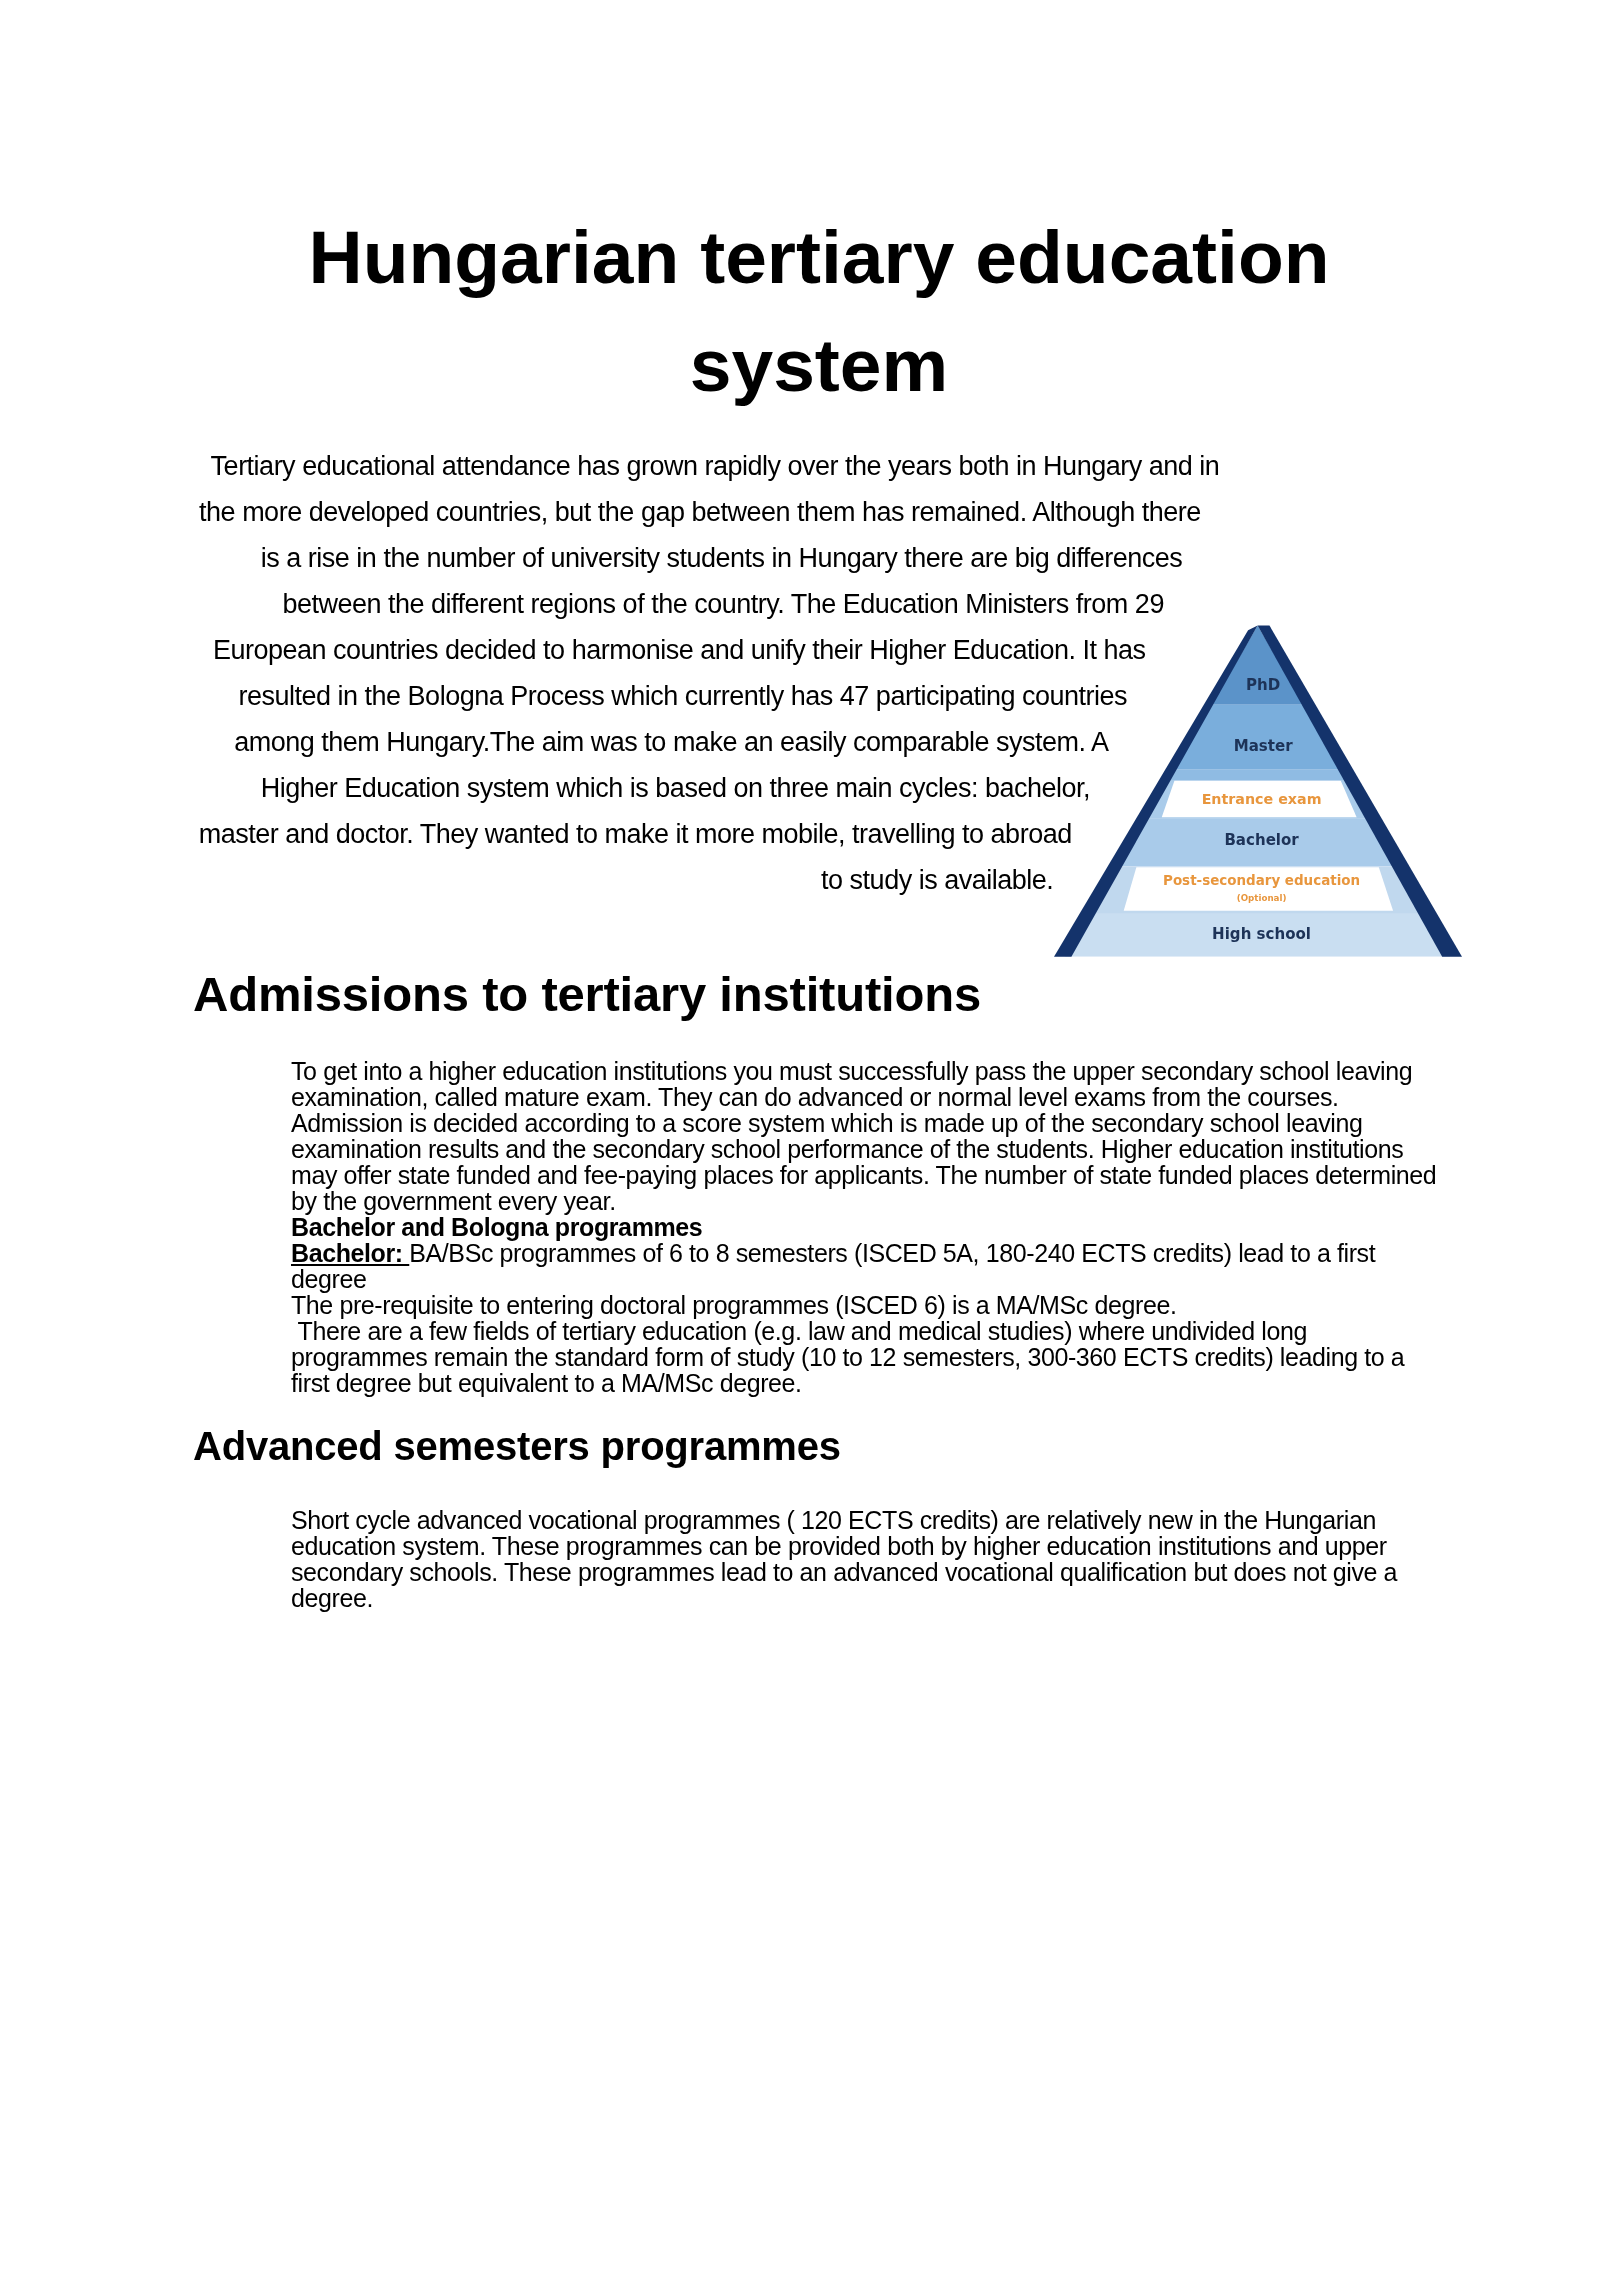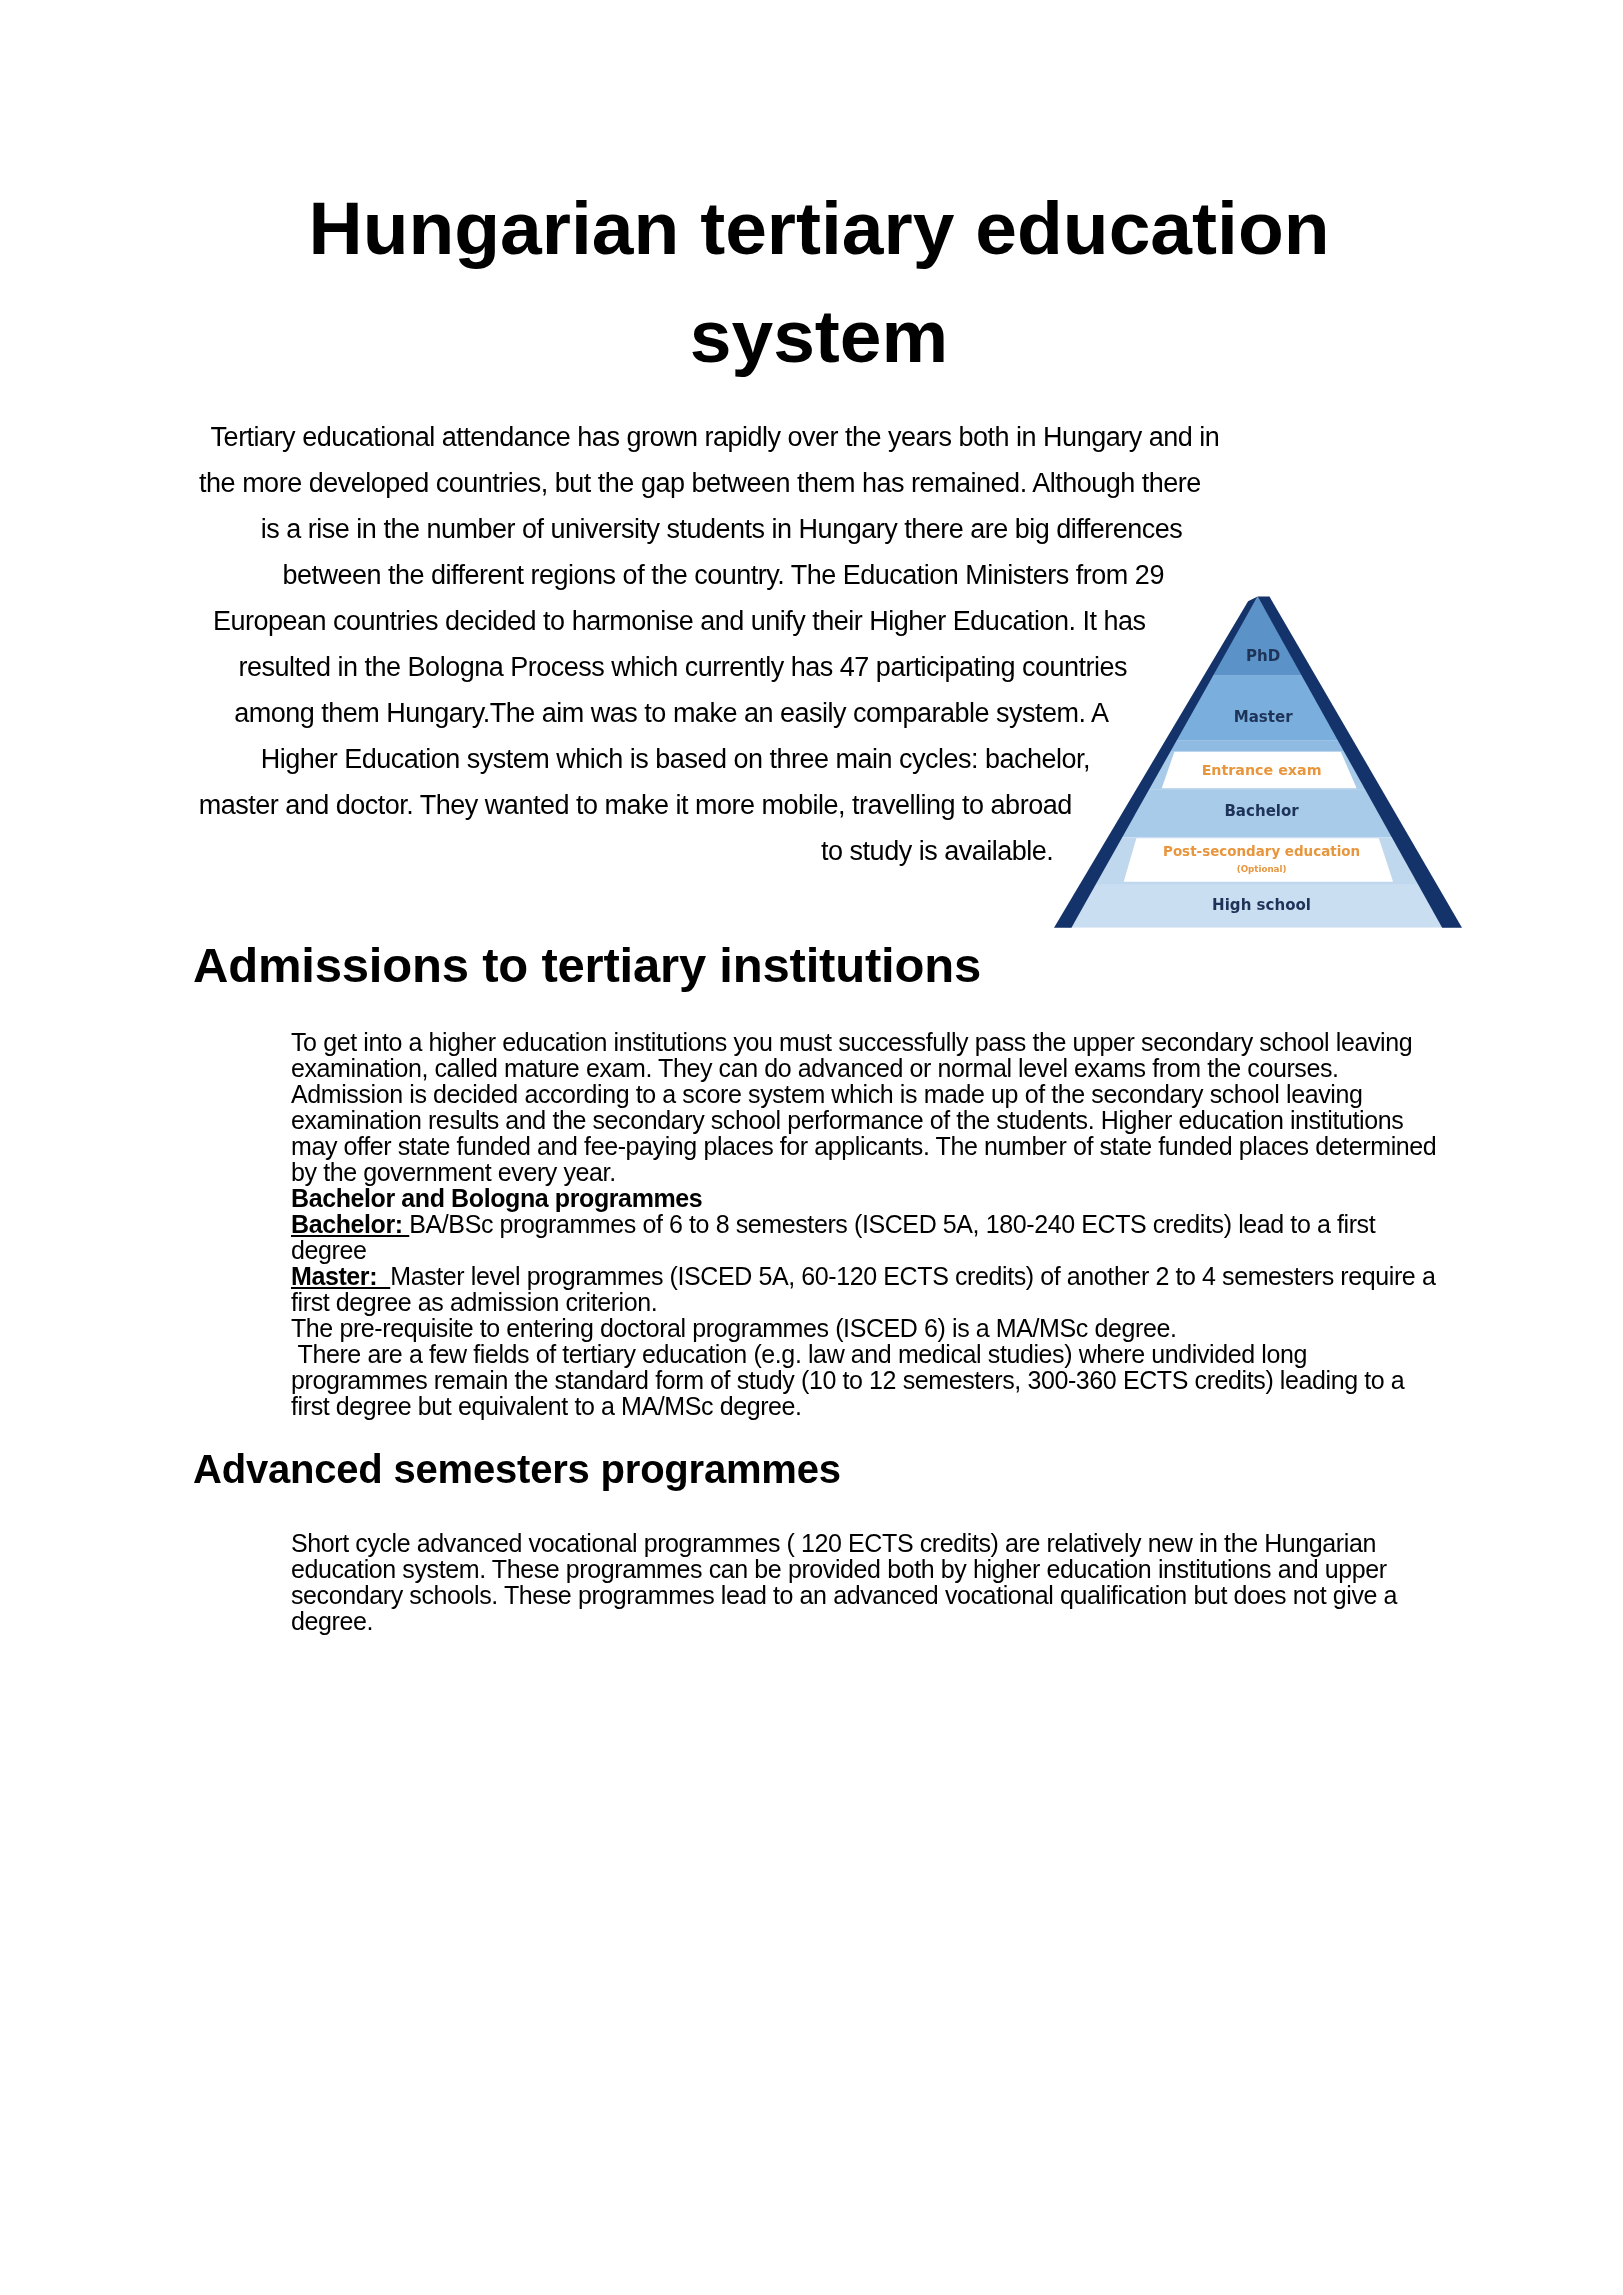--- a/index.html
+++ b/index.html
@@ -7,21 +7,21 @@
       width: 1623px;
       height: 2295px;
       position: relative;
       color: #000;
       font-family: "Liberation Sans", sans-serif;
       overflow: hidden;
     }
     .page {
       position: absolute;
       left: 193px;
-      top: 174px;
+      top: 203px;
       width: 1252px;
     }
     .title {
       font-family: "Liberation Sans", sans-serif;
       font-weight: bold;
       font-size: 75px;
       line-height: 108px;
       text-align: center;
       margin: 0 0 24px 0;
       letter-spacing: 0px;
@@ -121,21 +121,20 @@
     <p class="body-text">Tertiary educational attendance has grown rapidly over the years both in Hungary and in the more developed countries, but the gap between them has remained. Although there is a rise in the number of university students in Hungary there are big differences between the different regions of the country. The Education Ministers from 29 European countries decided to harmonise and unify their Higher Education. It has resulted in the Bologna Process which currently has 47 participating countries among them Hungary.The aim was to make an easily comparable system. A Higher Education system which is based on three main cycles: bachelor, master and doctor. They wanted to make it more mobile, travelling to abroad to study is available.</p>
     <div class="clear"></div>
   </div>
 
   <h2 class="h2">Admissions to tertiary institutions</h2>
 
   <div class="indent">
     <p>To get into a higher education institutions you must successfully pass the upper secondary school leaving examination, called mature exam. They can do  advanced or normal level exams from the courses. Admission is decided according to a  score system which is made up of the secondary school leaving examination results and the secondary school performance of the students. Higher education institutions may offer state funded and fee-paying places for applicants. The number of state funded places determined by the government every year.</p>
     <p class="bold">Bachelor and Bologna programmes</p>
     <p><span class="ul-label">Bachelor: </span><span>BA/BSc programmes of 6 to 8 semesters  (ISCED 5A, 180-240 ECTS credits) lead to a first degree</span></p>
-    <p><span class="ul-label" style="white-space:pre;">Master:  </span><span>Master level programmes (ISCED 5A, 60-120 ECTS credits) of another 2 to 4 semesters require a first degree as admission criterion.</span></p>
     <p>The pre-requisite to entering doctoral programmes (ISCED 6) is a MA/MSc degree.</p>
     <p style="white-space:pre-wrap;"> There are a few fields of tertiary education (e.g. law and medical studies) where undivided long programmes remain the standard form of study (10 to 12 semesters, 300-360 ECTS credits) leading to a first degree but equivalent to a MA/MSc degree.</p>
   </div>
 
   <h3 class="h3">Advanced semesters programmes</h3>
 
   <div class="indent">
     <p>Short cycle advanced vocational programmes ( 120 ECTS credits) are relatively new in the Hungarian education system. These programmes can be provided both by higher education institutions and upper secondary schools. These programmes lead to an advanced vocational qualification but does not give a degree.</p>
   </div>
 

